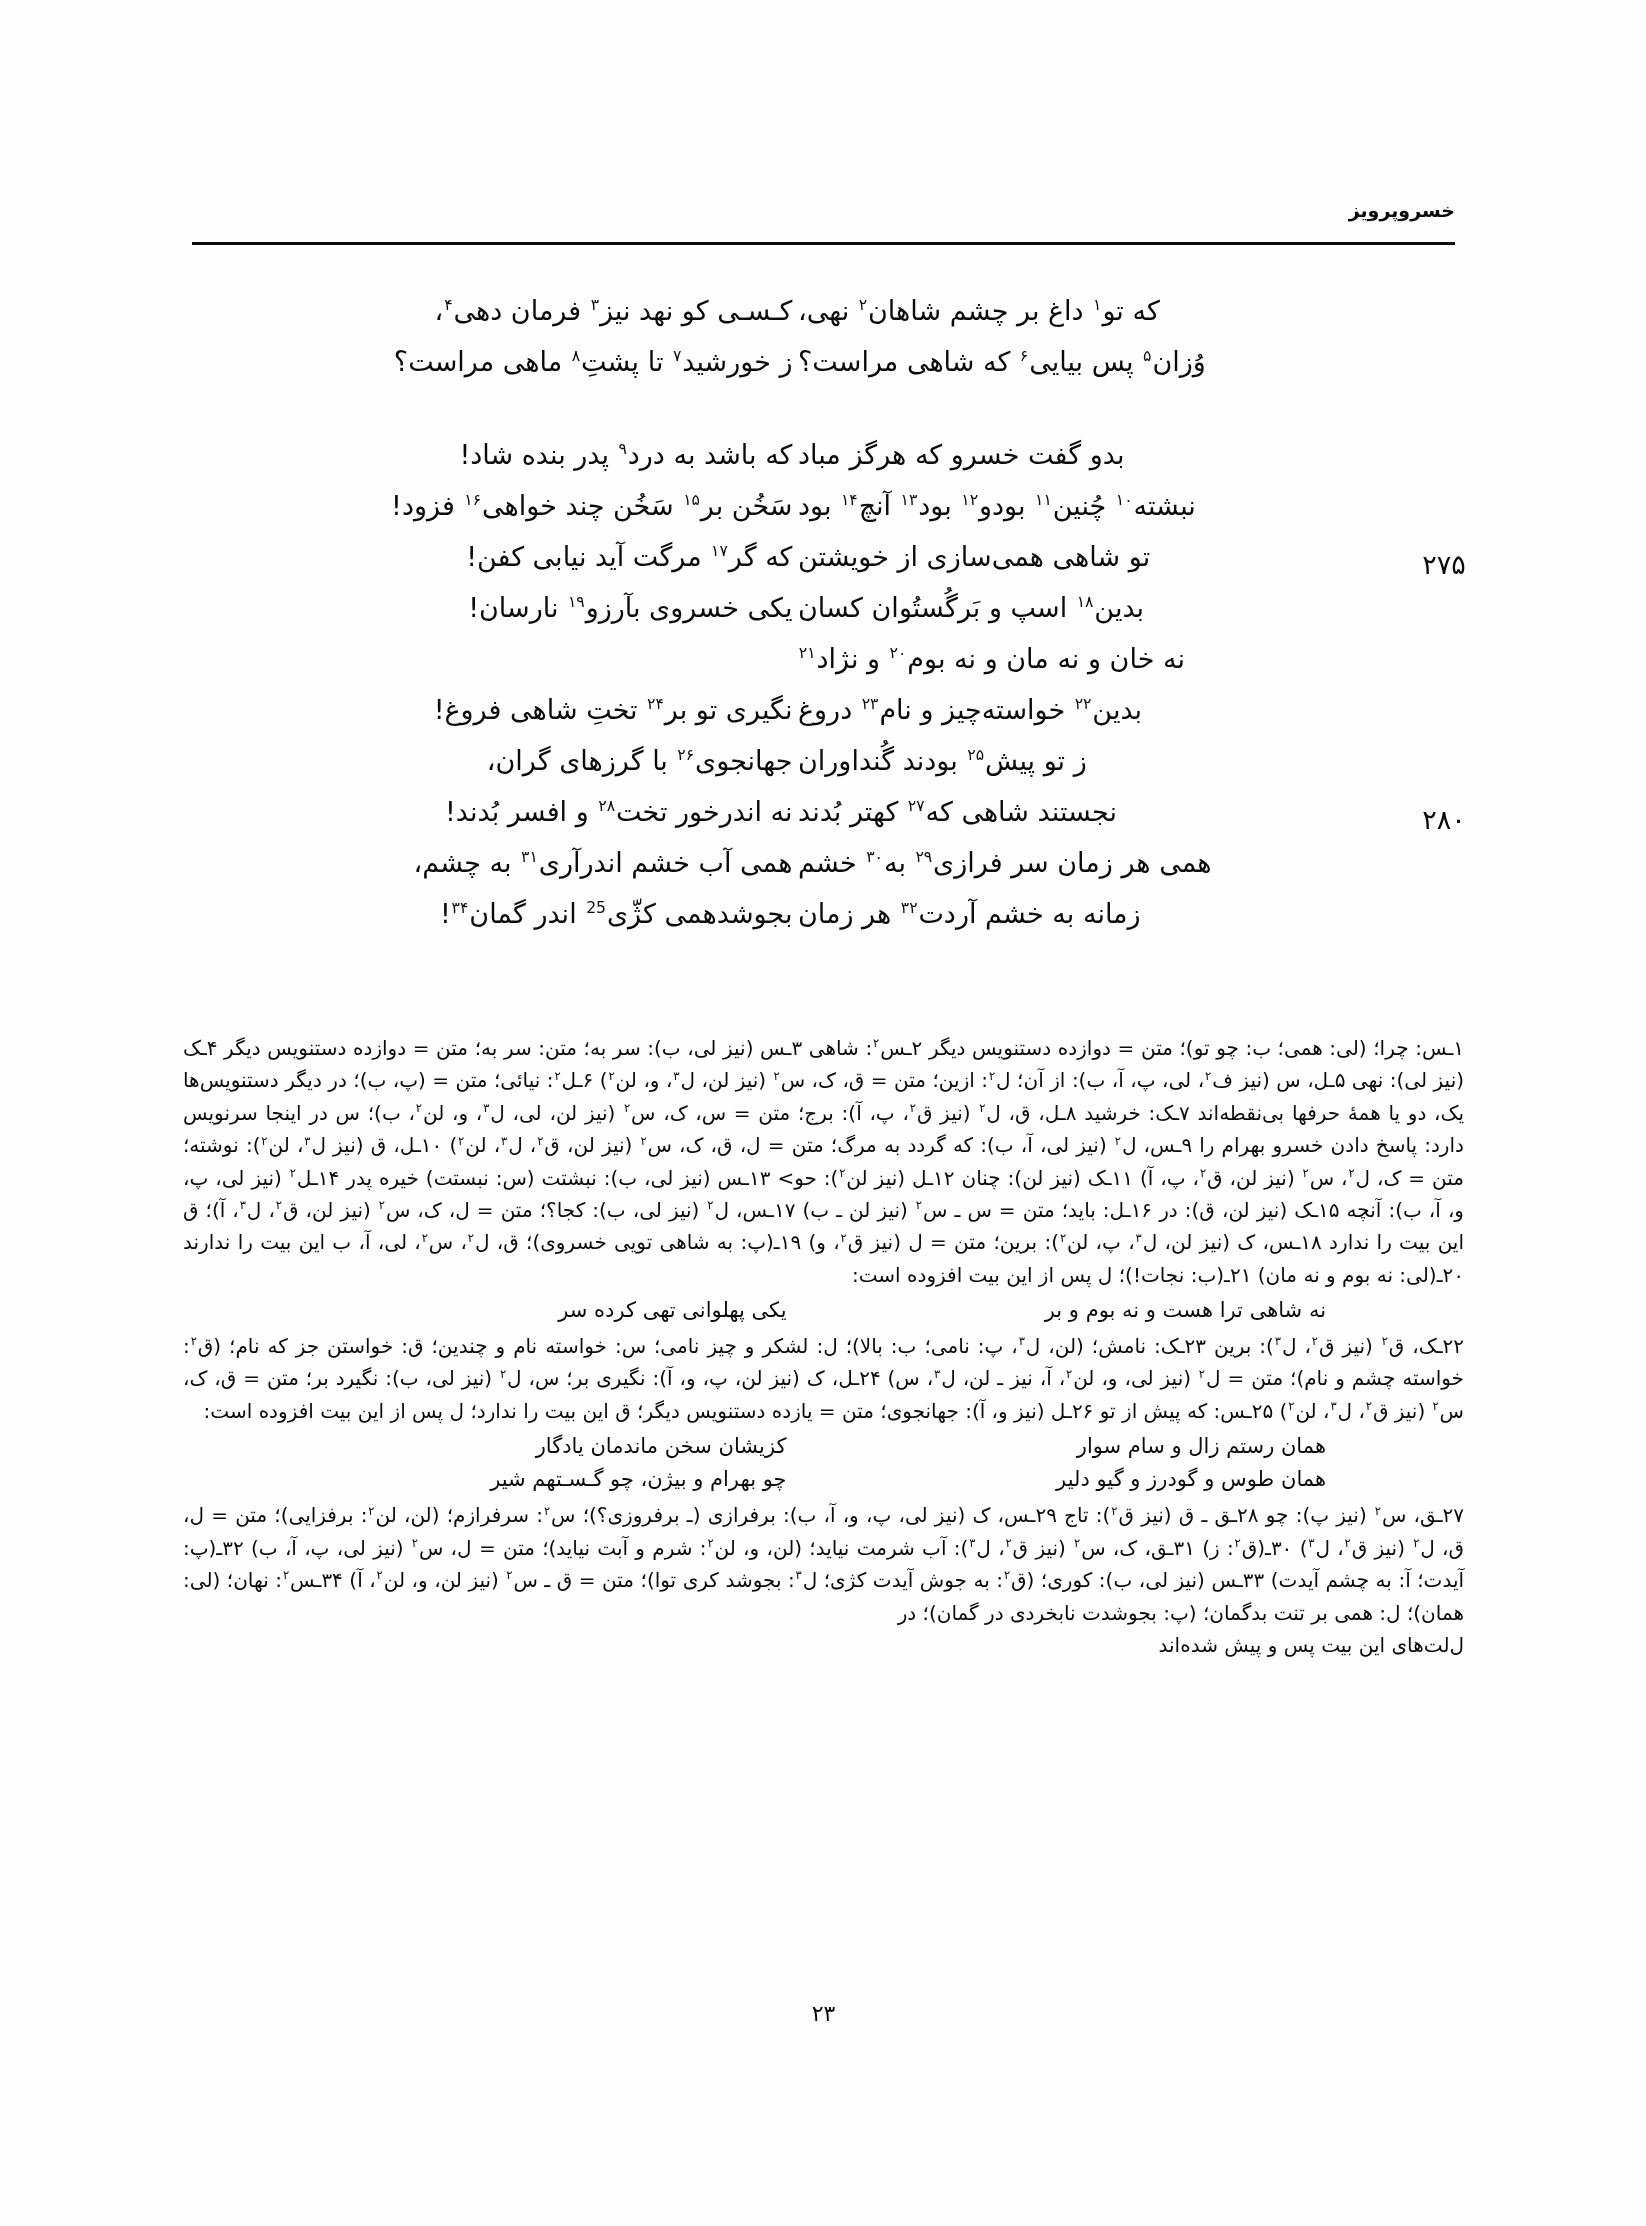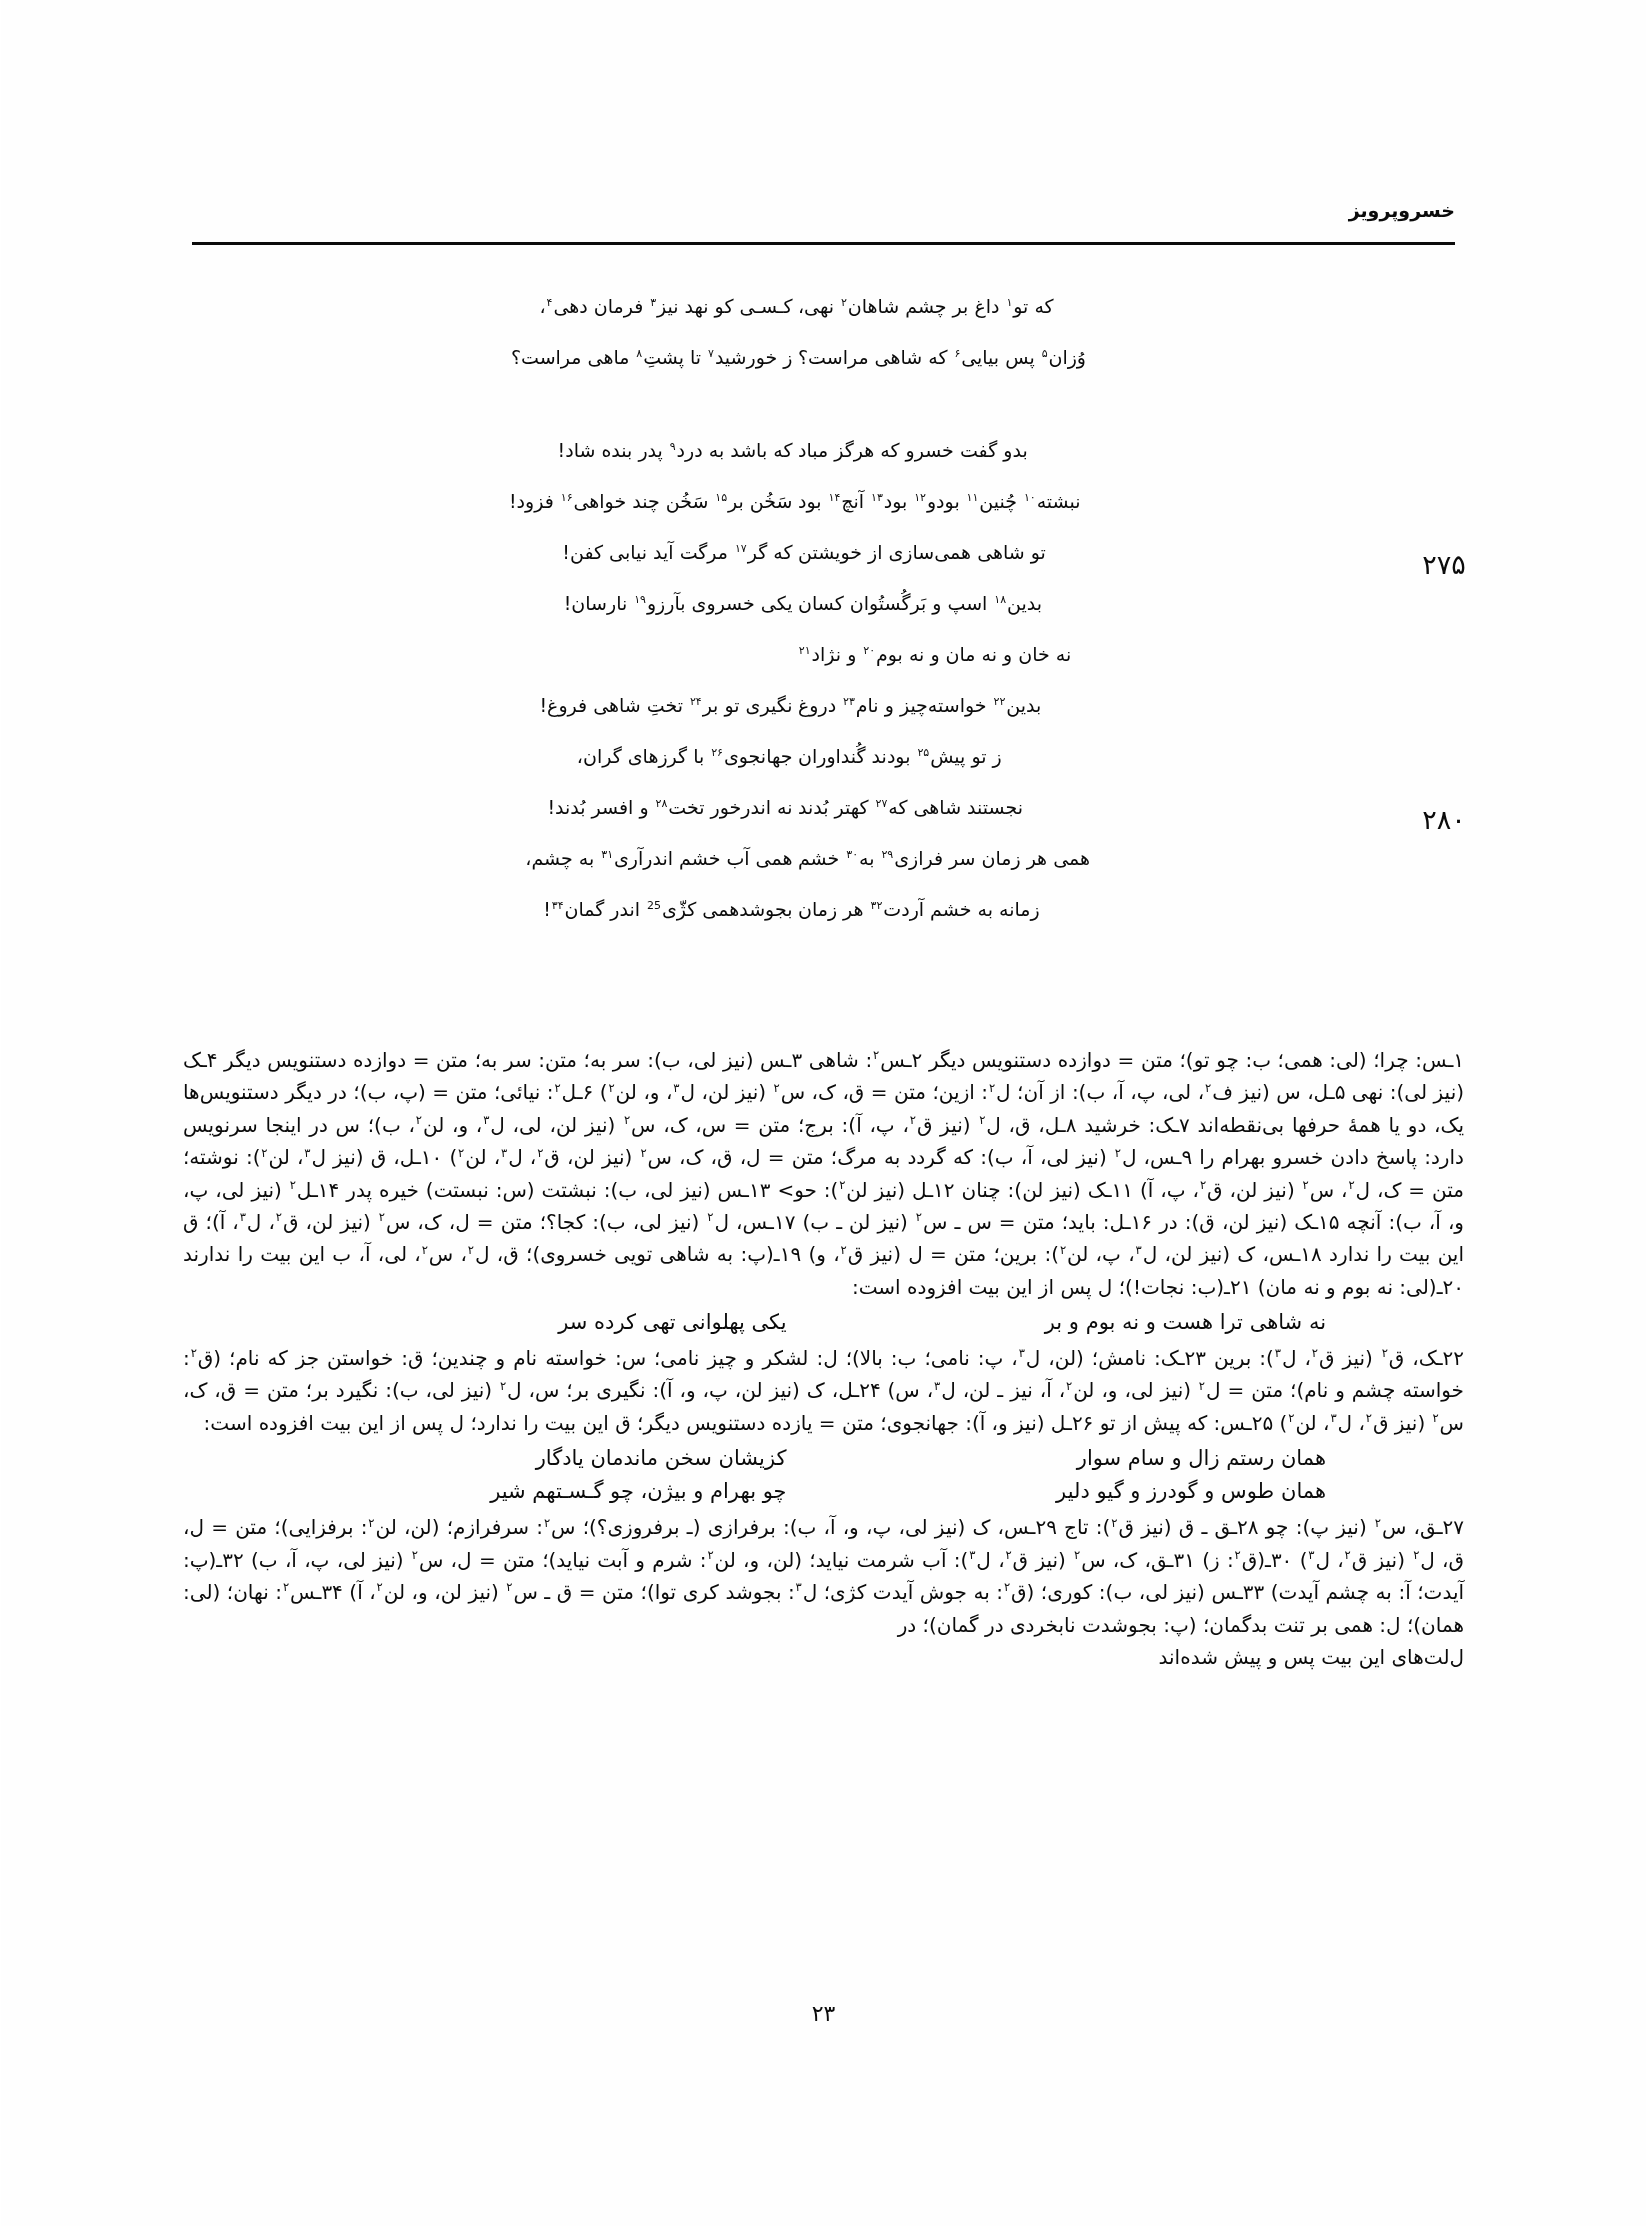--- a/index.html
+++ b/index.html
@@ -69,21 +69,21 @@
   .bayt-num {
     position: absolute;
     right: -3.7px;
     top: 5.5px;
     width: 55px;
     text-align: right;
     font-size: 27px;
     letter-spacing: 0.5px;
   }
   .hemistich {
-    font-size: 19px;
+    font-size: 27px;
     line-height: 1.05;
     white-space: nowrap;
   }
   .hemistich.right {
     width: 52%;
     padding-right: 61px;
     box-sizing: border-box;
     text-align: left;
     direction: rtl;
   }
@@ -105,21 +105,20 @@
   .notes {
     position: absolute;
     top: 1032px;
     left: 183px;
     right: 183px;
     direction: rtl;
     text-align: justify;
     font-size: 20px;
     line-height: 1.62;
     letter-spacing: -0.2px;
-    margin-top: 12px;
   }
   .notes p {
     margin: 0;
     text-align: justify;
     text-justify: inter-word;
   }
   .notes p.last { text-align: right; }
 
   .inset-bayt {
     display: flex;

